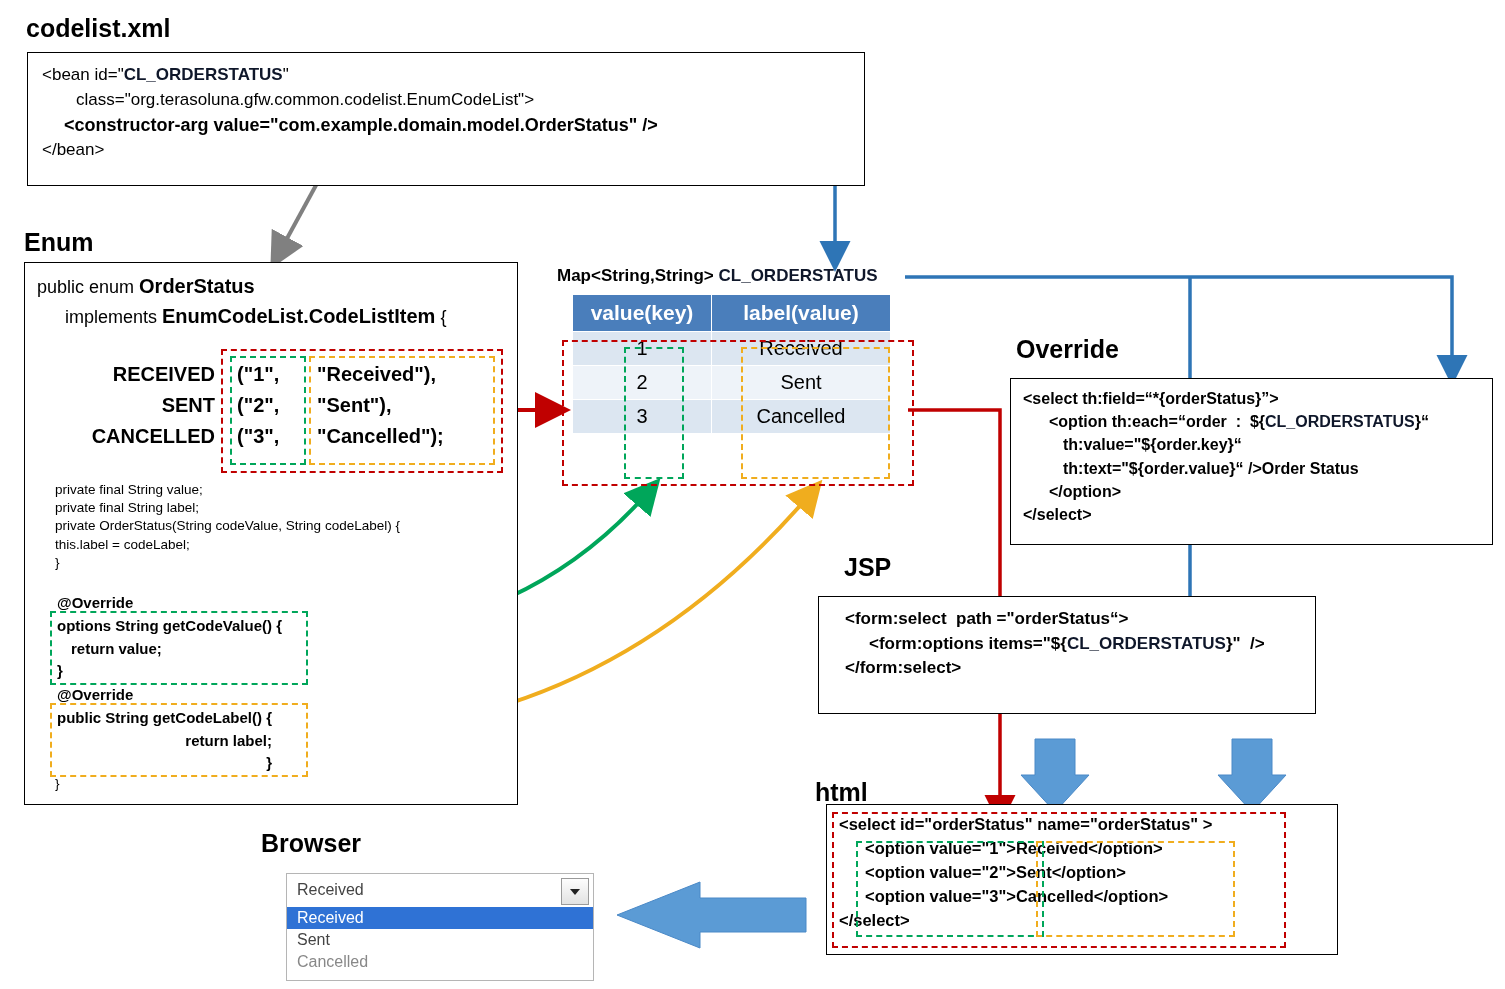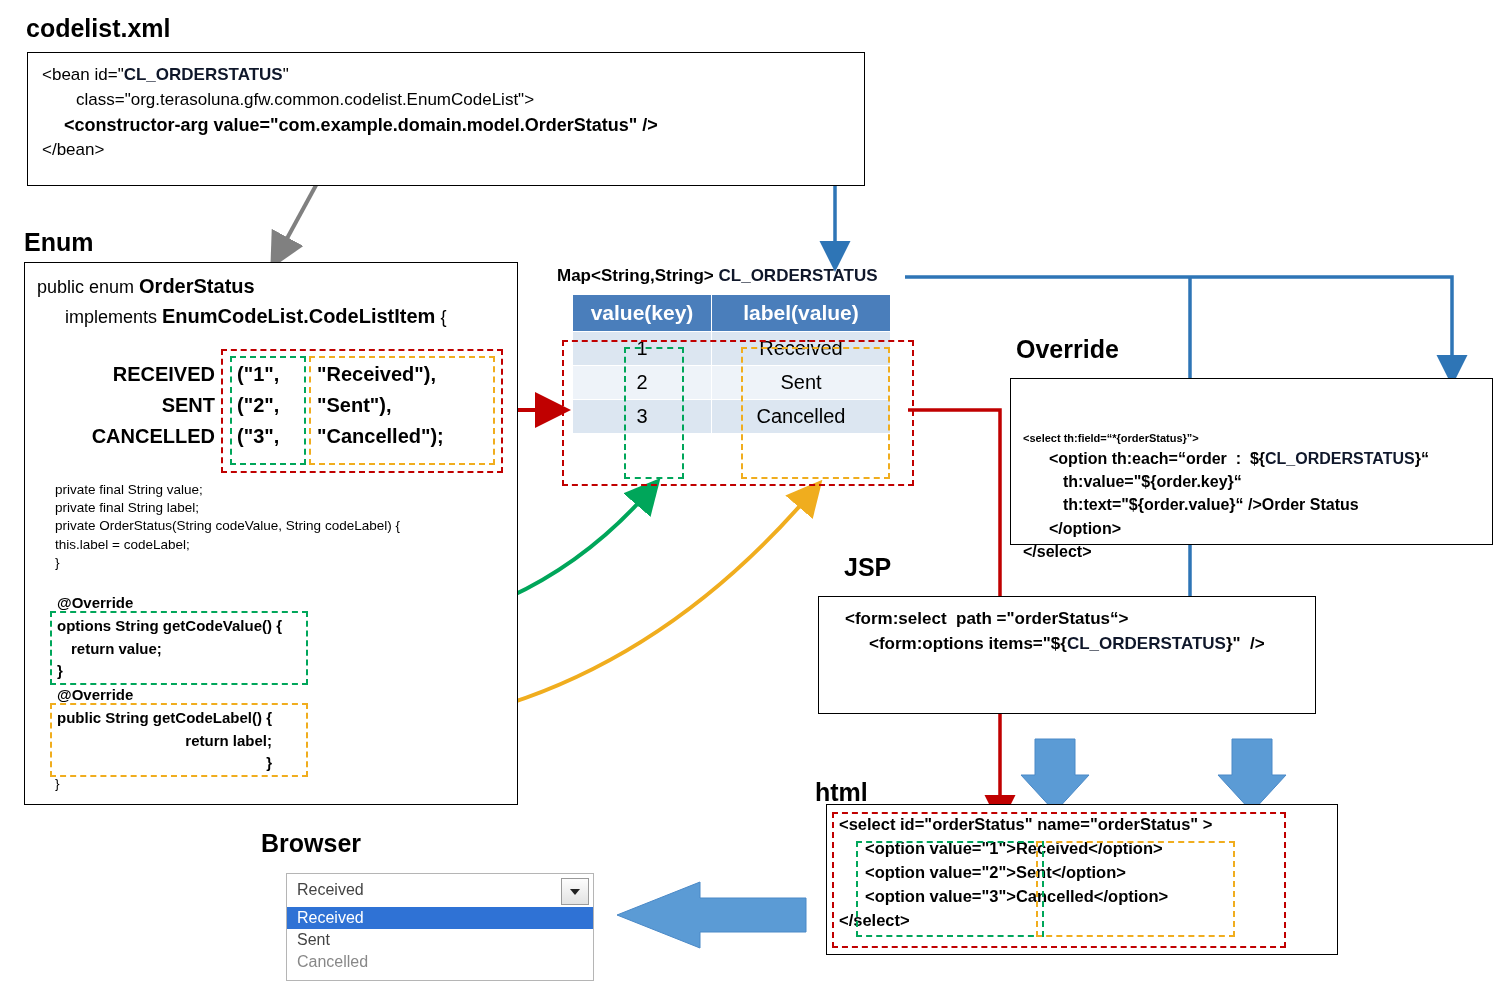--- a/index.html
+++ b/index.html
@@ -196,32 +196,33 @@
     </tr>
   </tbody>
     </table>
 </div>
 <div class="abs dashed-red" style="left:562px;top:340px;width:348px;height:142px;"></div>
 <div class="abs dashed-green" style="left:624px;top:347px;width:56px;height:128px;"></div>
 <div class="abs dashed-orange" style="left:741px;top:347px;width:145px;height:128px;"></div>
 
 <div class="abs sec-title" style="left:1016px;top:335px;">Override</div>
 <div class="abs box" id="thymeleaf-box">
-  <div class="code bold" style="font-size:11px;margin-top:44px;">&lt;select th:field=“*{orderStatus}”&gt;</div>
+  <div class="code bold" style="font-size:16px;">&lt;select th:field=“*{orderStatus}”&gt;</div>
   <div class="code bold" style="font-size:16px;padding-left:26px;"><span>&lt;option th:each=“order  :  ${</span><span class="blue">CL_ORDERSTATUS</span><span>}“</span></div>
   <div class="code bold" style="font-size:16px;padding-left:40px;">th:value="${order.key}“</div>
   <div class="code bold" style="font-size:16px;padding-left:40px;">th:text="${order.value}“ /&gt;Order Status</div>
   <div class="code bold" style="font-size:16px;padding-left:26px;">&lt;/option&gt;</div>
   <div class="code bold" style="font-size:16px;">&lt;/select&gt;</div>
 </div>
 
 <div class="abs sec-title" style="left:808px;top:553px;margin-left:36px;">JSP</div>
 <div class="abs box" id="jsp-box">
   <div class="code bold" style="font-size:17px;padding-left:12px;">&lt;form:select  path ="orderStatus“&gt;</div>
   <div class="code bold" style="font-size:17px;padding-left:36px;"><span>&lt;form:options items="${</span><span class="blue">CL_ORDERSTATUS</span><span>}"  /&gt;</span></div>
+  <div class="code bold" style="font-size:17px;padding-left:12px;">&lt;/form:select&gt;</div>
 </div>
 
 <div class="abs sec-title" style="left:815px;top:754px;margin-top:24px;">html</div>
 <div class="abs box" id="html-box">
   <div class="code bold" style="font-size:16.5px;">&lt;select id="orderStatus" name="orderStatus" &gt;</div>
   <div class="code bold" style="font-size:16.5px;padding-left:26px;"><span>&lt;option value="1"&gt;</span><span>Received&lt;/option&gt;</span></div>
   <div class="code bold" style="font-size:16.5px;padding-left:26px;"><span>&lt;option value="2"&gt;</span><span>Sent&lt;/option&gt;</span></div>
   <div class="code bold" style="font-size:16.5px;padding-left:26px;"><span>&lt;option value="3"&gt;</span><span>Cancelled&lt;/option&gt;</span></div>
   <div class="code bold" style="font-size:16.5px;">&lt;/select&gt;</div>
 </div>

